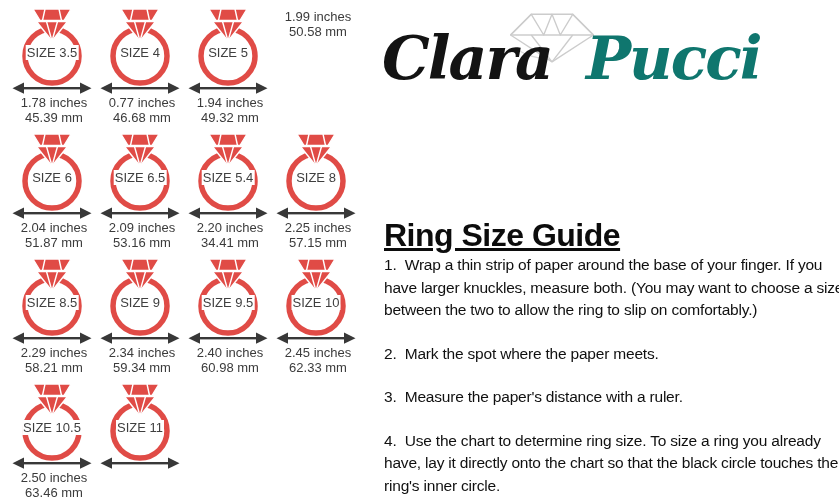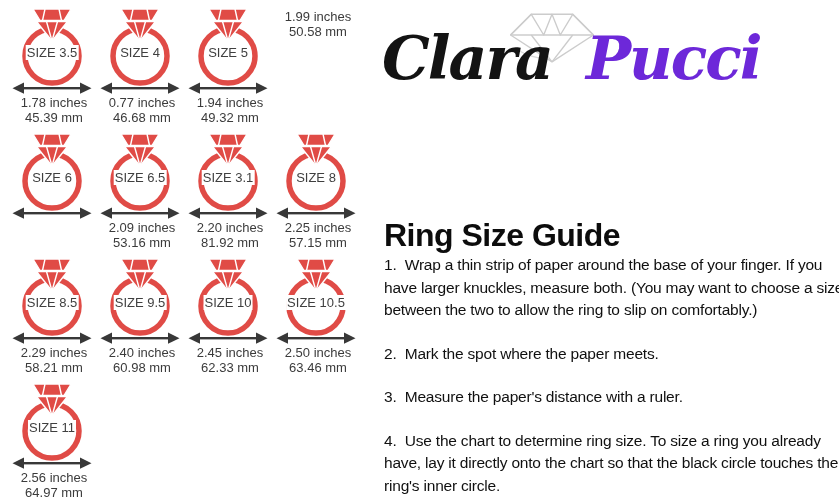--- a/index.html
+++ b/index.html
@@ -40,27 +40,27 @@
   
   .logo{position:absolute;left:382px;top:12px;width:420px;height:96px;}
   .logo-diamond{position:absolute;left:118px;top:-6px;width:104px;height:58px;}
   .logo-words{
     position:absolute;left:0;top:0;width:100%;
     display:flex;align-items:baseline;gap:34px;
     font-family:"DejaVu Serif",serif;font-style:italic;font-weight:bold;
     font-size:60px;line-height:92px;letter-spacing:-2px;
   }
   .logo-word1{color:#131313;}
-  .logo-word2{color:#6d28d9;}
+  .logo-word2{color:#0f766e;}
 
   
   .guide-heading{
     position:absolute;left:384px;top:194px;
     font-size:32px;line-height:40px;font-weight:700;
-    letter-spacing:-0.5px;color:#0c0c0c;
+    letter-spacing:-0.5px;color:#0c0c0c;text-decoration:underline;
   }
   .steps{position:absolute;left:384px;top:254px;width:462px;}
   .step{
     margin:0 0 21px 0;
     font-size:15.5px;line-height:22.5px;letter-spacing:-0.2px;
     color:#101010;
     white-space:pre-wrap;
   }
 </style>
 </head>
@@ -153,20 +153,24 @@
           <path d="M36.5,13.5 L42,33 M47.5,13.5 L42,33" fill="none"></path>
         </g>
         <g fill="#383838" stroke="none">
           <rect x="9" y="79" width="66" height="2.4"></rect>
           <path d="M14,74.6 L2.5,80.2 L14,85.8 Z"></path>
           <path d="M70,74.6 L81.5,80.2 L70,85.8 Z"></path>
         </g>
       </svg>
       <span class="size-label">SIZE 6</span>
     </div>
+    <div class="measure">
+      <span>2.04 inches</span>
+      <span>51.87 mm</span>
+    </div>
   </div>
     <div class="cell">
     <div class="ring-wrap">
       <svg class="ring-svg" viewBox="0 0 84 86" aria-hidden="true">
         <circle cx="42" cy="48" r="27" fill="none" stroke="#e04b46" stroke-width="5.5"></circle>
         <g stroke="#ffffff" stroke-width="1.4" fill="#e04b46" stroke-linejoin="round">
           <path d="M23,1 L61,1 L54,12.5 L30,12.5 Z"></path>
           <path d="M35,1 L32.5,12.5 M49,1 L51.5,12.5" fill="none"></path>
           <path d="M26.5,13.5 L57.5,13.5 L42,33 Z"></path>
           <path d="M36.5,13.5 L42,33 M47.5,13.5 L42,33" fill="none"></path>
@@ -193,25 +197,25 @@
           <path d="M35,1 L32.5,12.5 M49,1 L51.5,12.5" fill="none"></path>
           <path d="M26.5,13.5 L57.5,13.5 L42,33 Z"></path>
           <path d="M36.5,13.5 L42,33 M47.5,13.5 L42,33" fill="none"></path>
         </g>
         <g fill="#383838" stroke="none">
           <rect x="9" y="79" width="66" height="2.4"></rect>
           <path d="M14,74.6 L2.5,80.2 L14,85.8 Z"></path>
           <path d="M70,74.6 L81.5,80.2 L70,85.8 Z"></path>
         </g>
       </svg>
-      <span class="size-label">SIZE 3.1</span>
+      <span class="size-label">SIZE 5.4</span>
     </div>
     <div class="measure">
       <span>2.20 inches</span>
-      <span>81.92 mm</span>
+      <span>34.41 mm</span>
     </div>
   </div>
     <div class="cell">
     <div class="ring-wrap">
       <svg class="ring-svg" viewBox="0 0 84 86" aria-hidden="true">
         <circle cx="42" cy="48" r="27" fill="none" stroke="#e04b46" stroke-width="5.5"></circle>
         <g stroke="#ffffff" stroke-width="1.4" fill="#e04b46" stroke-linejoin="round">
           <path d="M23,1 L61,1 L54,12.5 L30,12.5 Z"></path>
           <path d="M35,1 L32.5,12.5 M49,1 L51.5,12.5" fill="none"></path>
           <path d="M26.5,13.5 L57.5,13.5 L42,33 Z"></path>
@@ -262,20 +266,43 @@
           <path d="M35,1 L32.5,12.5 M49,1 L51.5,12.5" fill="none"></path>
           <path d="M26.5,13.5 L57.5,13.5 L42,33 Z"></path>
           <path d="M36.5,13.5 L42,33 M47.5,13.5 L42,33" fill="none"></path>
         </g>
         <g fill="#383838" stroke="none">
           <rect x="9" y="79" width="66" height="2.4"></rect>
           <path d="M14,74.6 L2.5,80.2 L14,85.8 Z"></path>
           <path d="M70,74.6 L81.5,80.2 L70,85.8 Z"></path>
         </g>
       </svg>
+      <span class="size-label">SIZE 9</span>
+    </div>
+    <div class="measure">
+      <span>2.34 inches</span>
+      <span>59.34 mm</span>
+    </div>
+  </div>
+    <div class="cell">
+    <div class="ring-wrap">
+      <svg class="ring-svg" viewBox="0 0 84 86" aria-hidden="true">
+        <circle cx="42" cy="48" r="27" fill="none" stroke="#e04b46" stroke-width="5.5"></circle>
+        <g stroke="#ffffff" stroke-width="1.4" fill="#e04b46" stroke-linejoin="round">
+          <path d="M23,1 L61,1 L54,12.5 L30,12.5 Z"></path>
+          <path d="M35,1 L32.5,12.5 M49,1 L51.5,12.5" fill="none"></path>
+          <path d="M26.5,13.5 L57.5,13.5 L42,33 Z"></path>
+          <path d="M36.5,13.5 L42,33 M47.5,13.5 L42,33" fill="none"></path>
+        </g>
+        <g fill="#383838" stroke="none">
+          <rect x="9" y="79" width="66" height="2.4"></rect>
+          <path d="M14,74.6 L2.5,80.2 L14,85.8 Z"></path>
+          <path d="M70,74.6 L81.5,80.2 L70,85.8 Z"></path>
+        </g>
+      </svg>
       <span class="size-label">SIZE 9.5</span>
     </div>
     <div class="measure">
       <span>2.40 inches</span>
       <span>60.98 mm</span>
     </div>
   </div>
     <div class="cell">
     <div class="ring-wrap">
       <svg class="ring-svg" viewBox="0 0 84 86" aria-hidden="true">
@@ -332,24 +359,20 @@
           <path d="M26.5,13.5 L57.5,13.5 L42,33 Z"></path>
           <path d="M36.5,13.5 L42,33 M47.5,13.5 L42,33" fill="none"></path>
         </g>
         <g fill="#383838" stroke="none">
           <rect x="9" y="79" width="66" height="2.4"></rect>
           <path d="M14,74.6 L2.5,80.2 L14,85.8 Z"></path>
           <path d="M70,74.6 L81.5,80.2 L70,85.8 Z"></path>
         </g>
       </svg>
       <span class="size-label">SIZE 11</span>
-    </div>
-    <div class="measure">
-      <span>2.56 inches</span>
-      <span>64.97 mm</span>
     </div>
   </div>
   </div>
 
 <div class="logo">
   <svg class="logo-diamond" viewBox="0 0 100 56" aria-hidden="true" fill="none" stroke="#cccccc" stroke-width="1.3" stroke-linejoin="round">
     <path d="M30,8 L70,8 L90,28 L50,54 L10,28 Z"></path>
     <path d="M10,28 L90,28"></path>
     <path d="M10,28 L30,8 L42,28 L50,8 L58,28 L70,8 L90,28"></path>
     <path d="M30,28 L50,54 M70,28 L50,54"></path>

